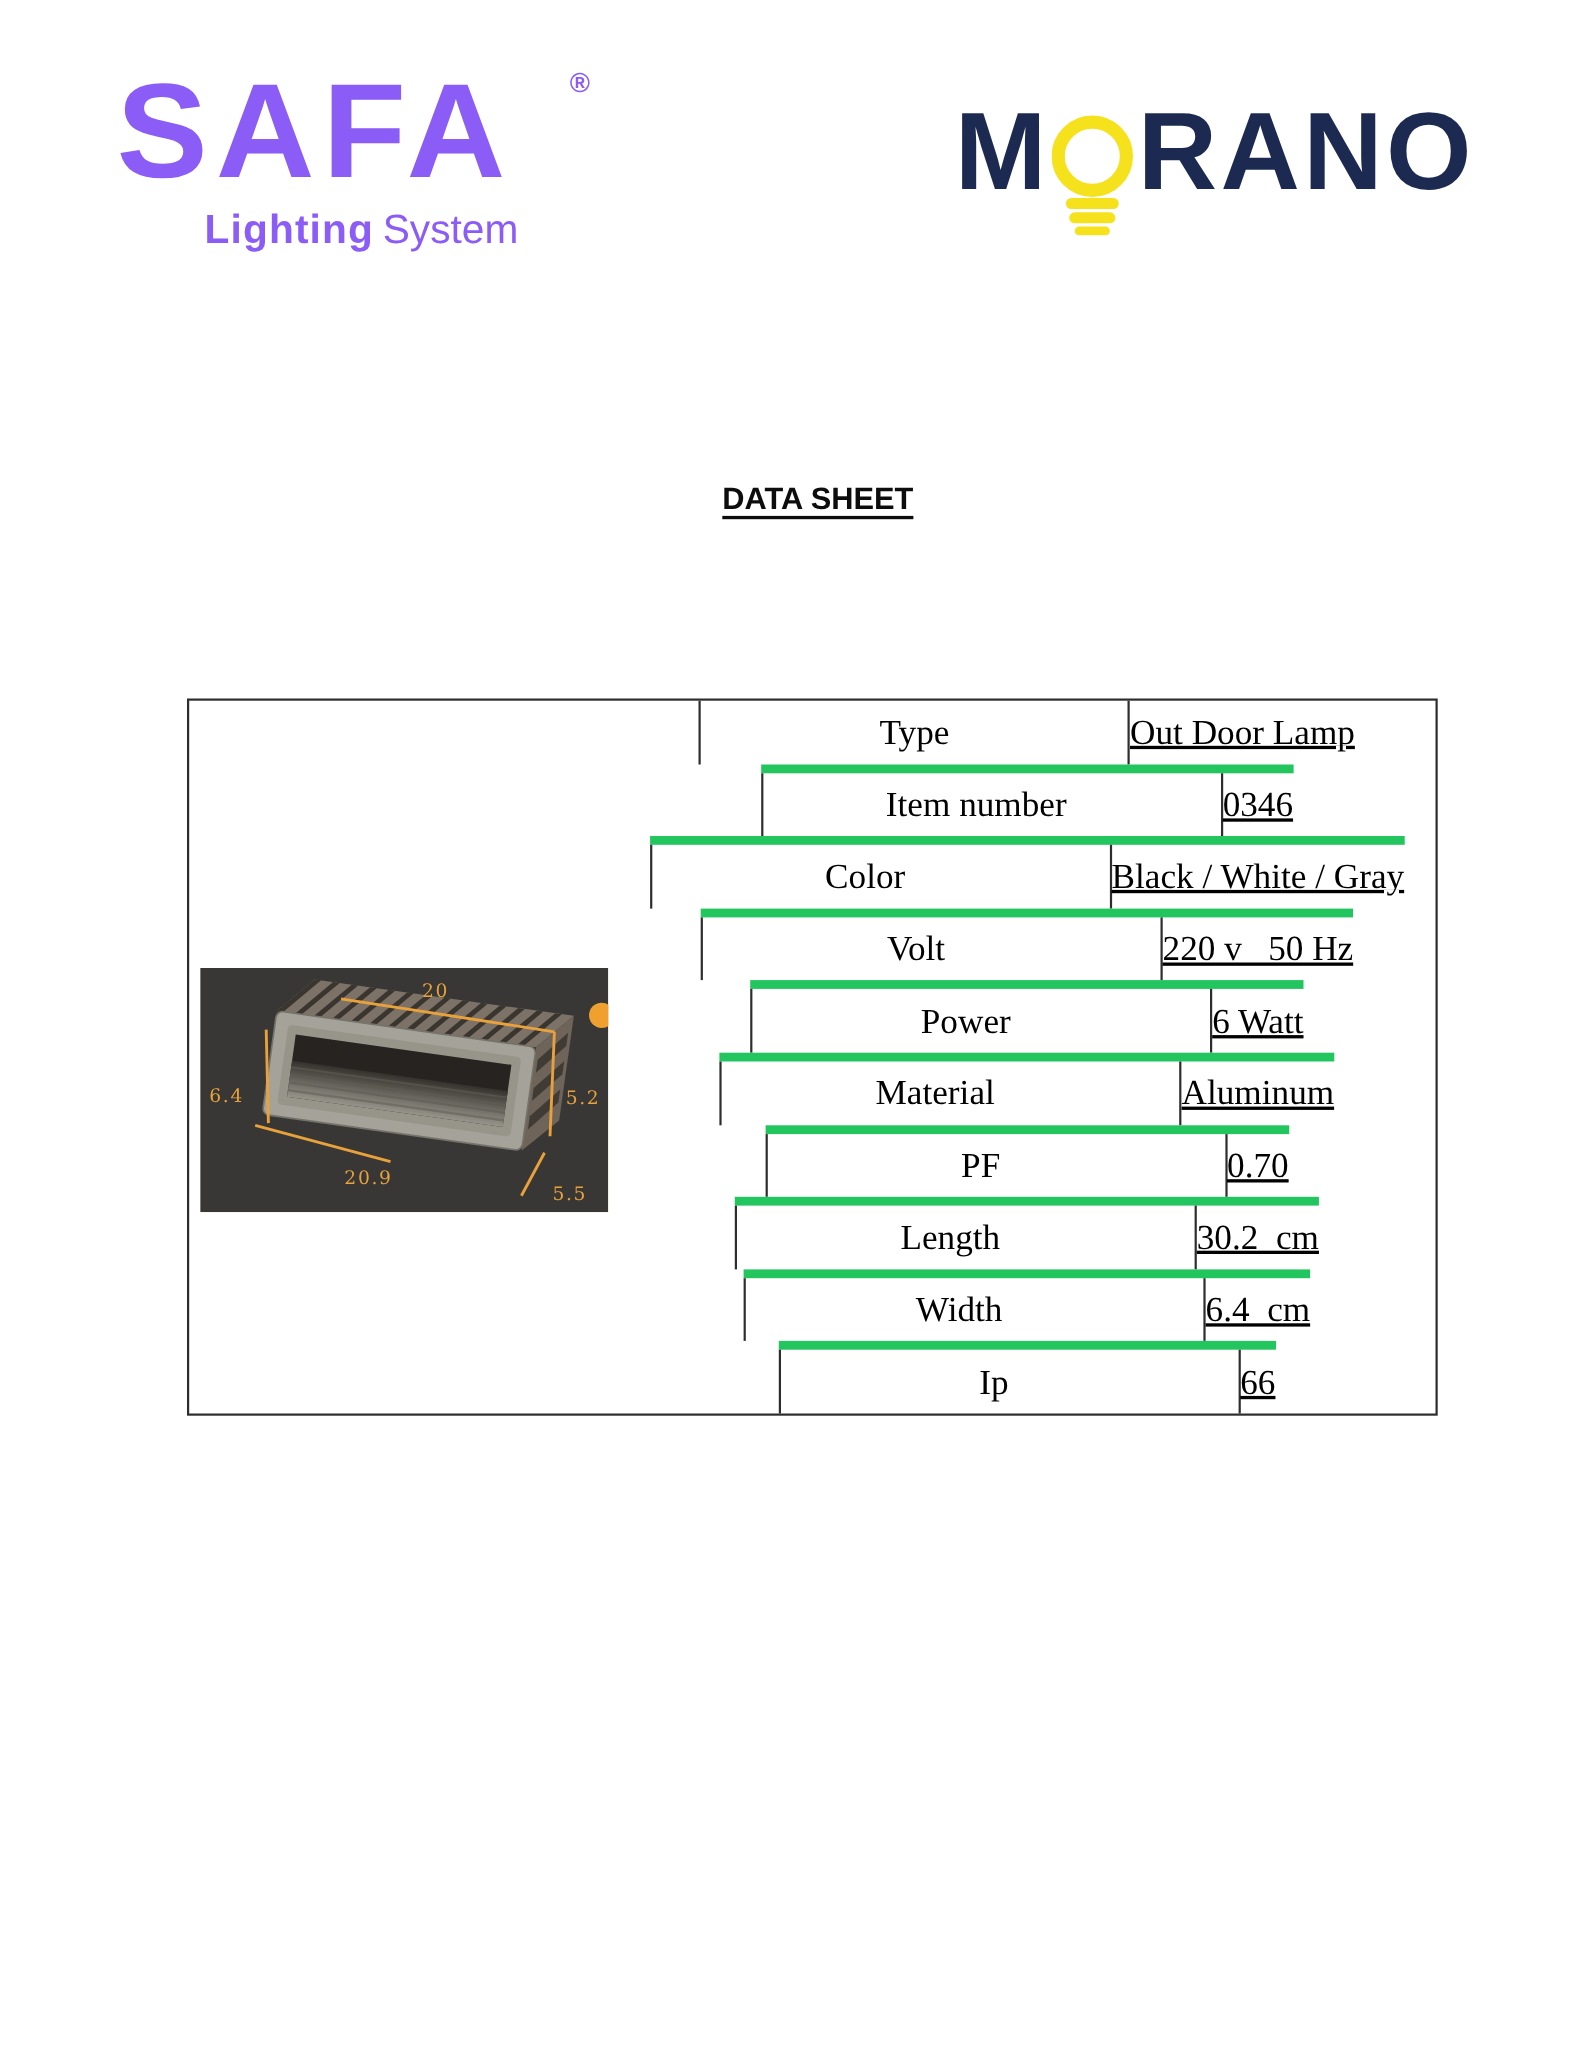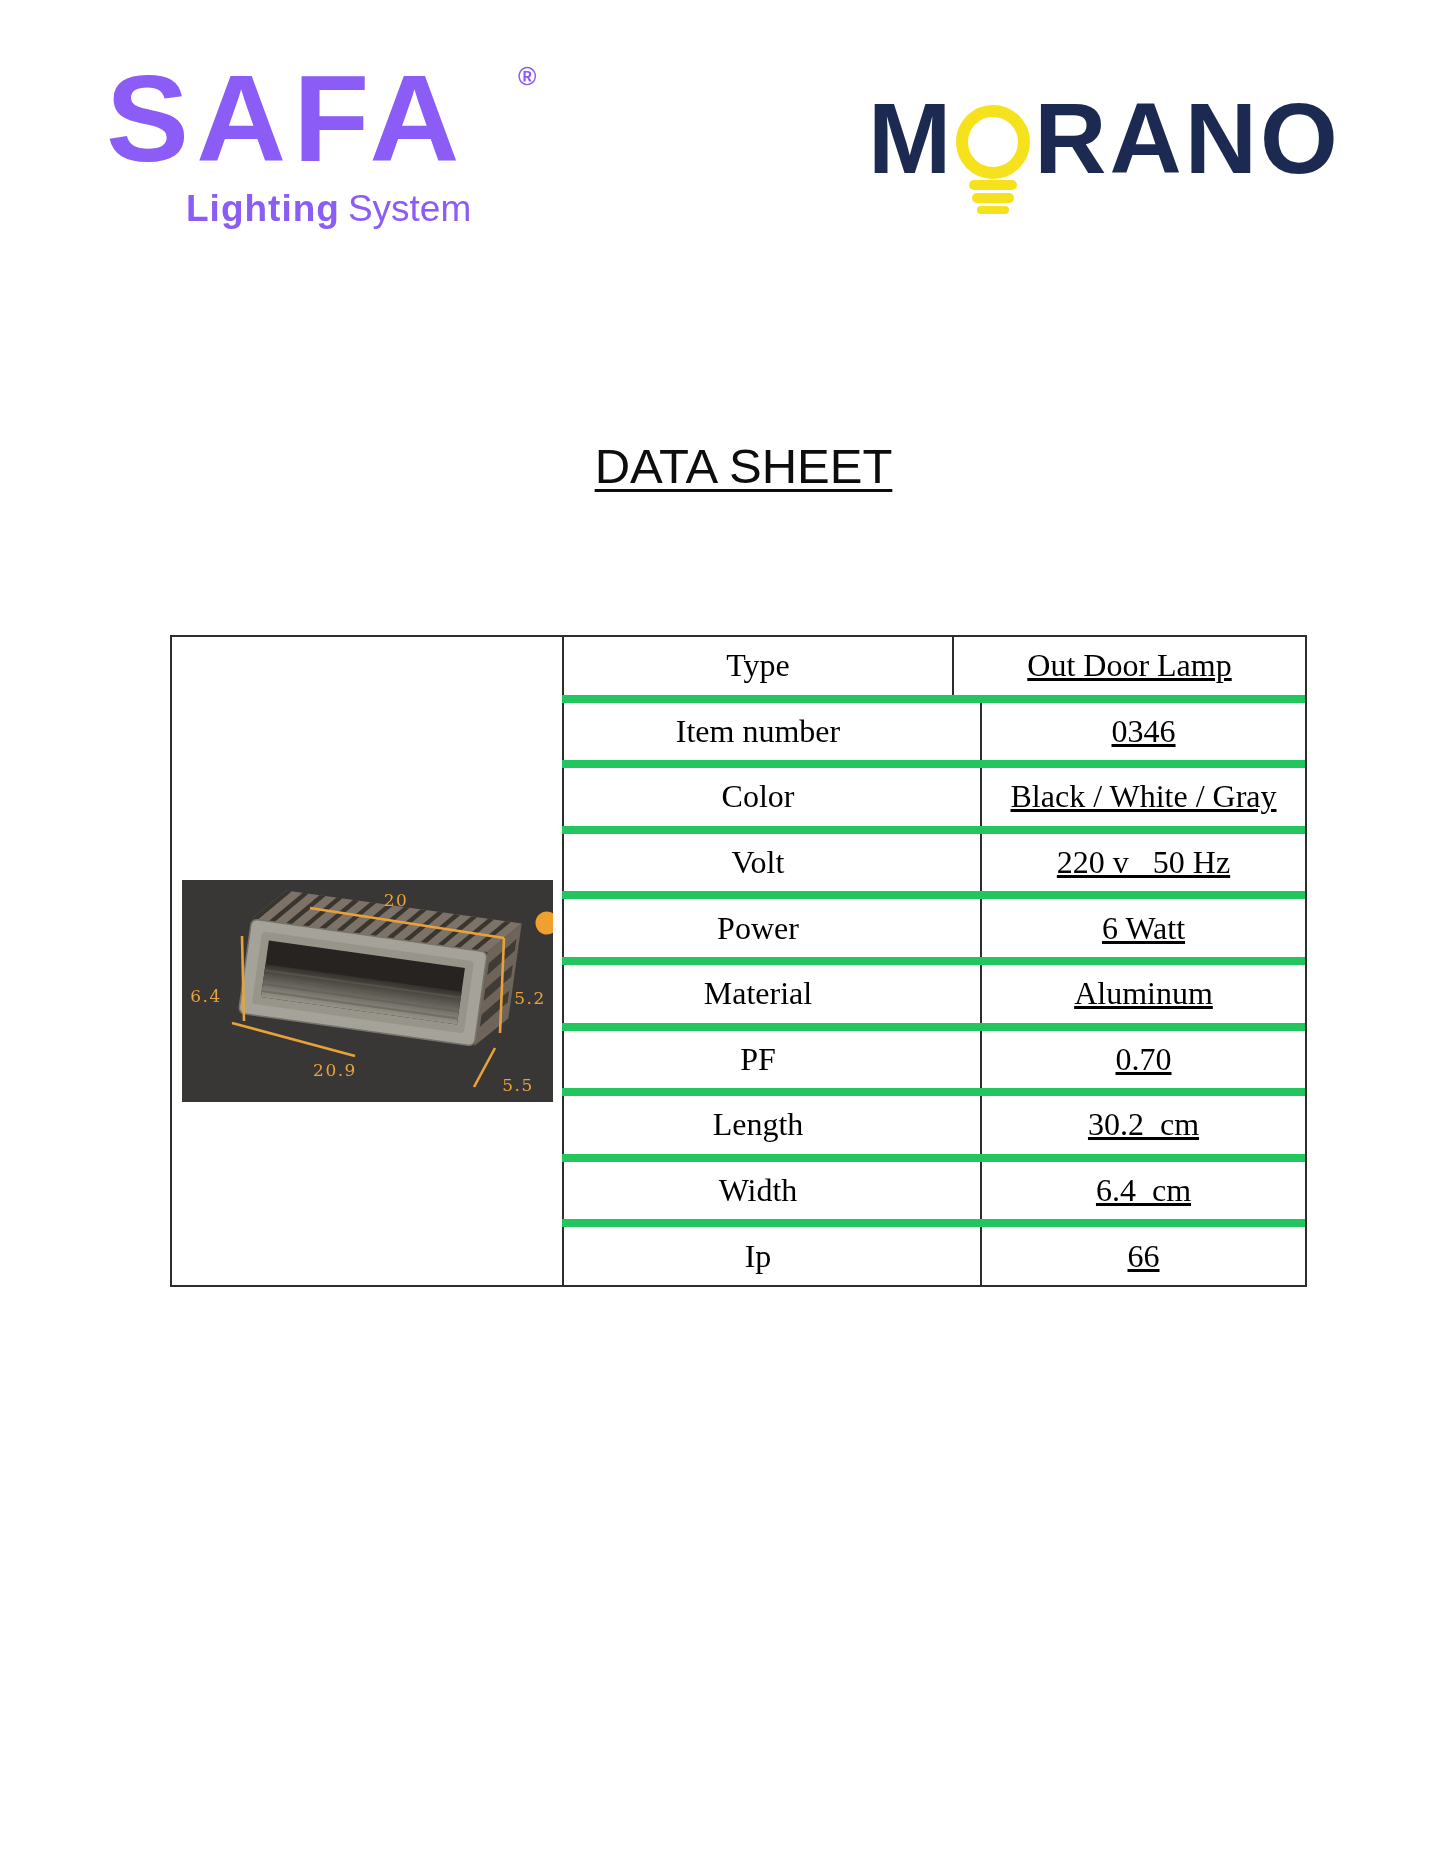--- a/index.html
+++ b/index.html
@@ -29,32 +29,32 @@
   .morano-txt{
     font-size:100px;font-weight:bold;line-height:1;letter-spacing:3px;
   }
   .morano-bulb{margin:16px 2px 0 2px;}
   
   .sheet-title{
     position:absolute;left:0;top:438px;width:1445px;text-align:center;
   }
   .sheet-title span{
     display:inline-block;margin-left:42px;
-    font-size:49px;font-weight:normal;color:#0d0d0d;
+    font-size:28px;font-weight:bold;color:#0d0d0d;
     text-decoration:underline;text-decoration-thickness:3px;text-underline-offset:6px;
     letter-spacing:0px;
   }
   
   .spec-table{
     position:absolute;left:170px;top:635px;width:1137px;height:652px;
     border:2px solid #2d2d2d;box-sizing:border-box;display:flex;
     font-family:"Liberation Serif",serif;color:#000;
   }
   .img-cell{width:390px;flex:0 0 390px;position:relative;}
-  .rows{flex:1;display:flex;flex-direction:column;}
+  .rows{flex:1;display:flex;flex-direction:column;align-items:center;}
   .srow{flex:1;display:flex;}
   .srow + .srow{border-top:8px solid #22c55e;gap:28px;}
   .lbl,.val{
     display:flex;align-items:center;justify-content:center;
     font-size:32px;white-space:pre-wrap;box-sizing:border-box;
     border-left:2px solid #2d2d2d;
   }
   .lbl{width:390px;flex:0 0 390px;}
   .val{flex:1;text-decoration:underline;}
   

